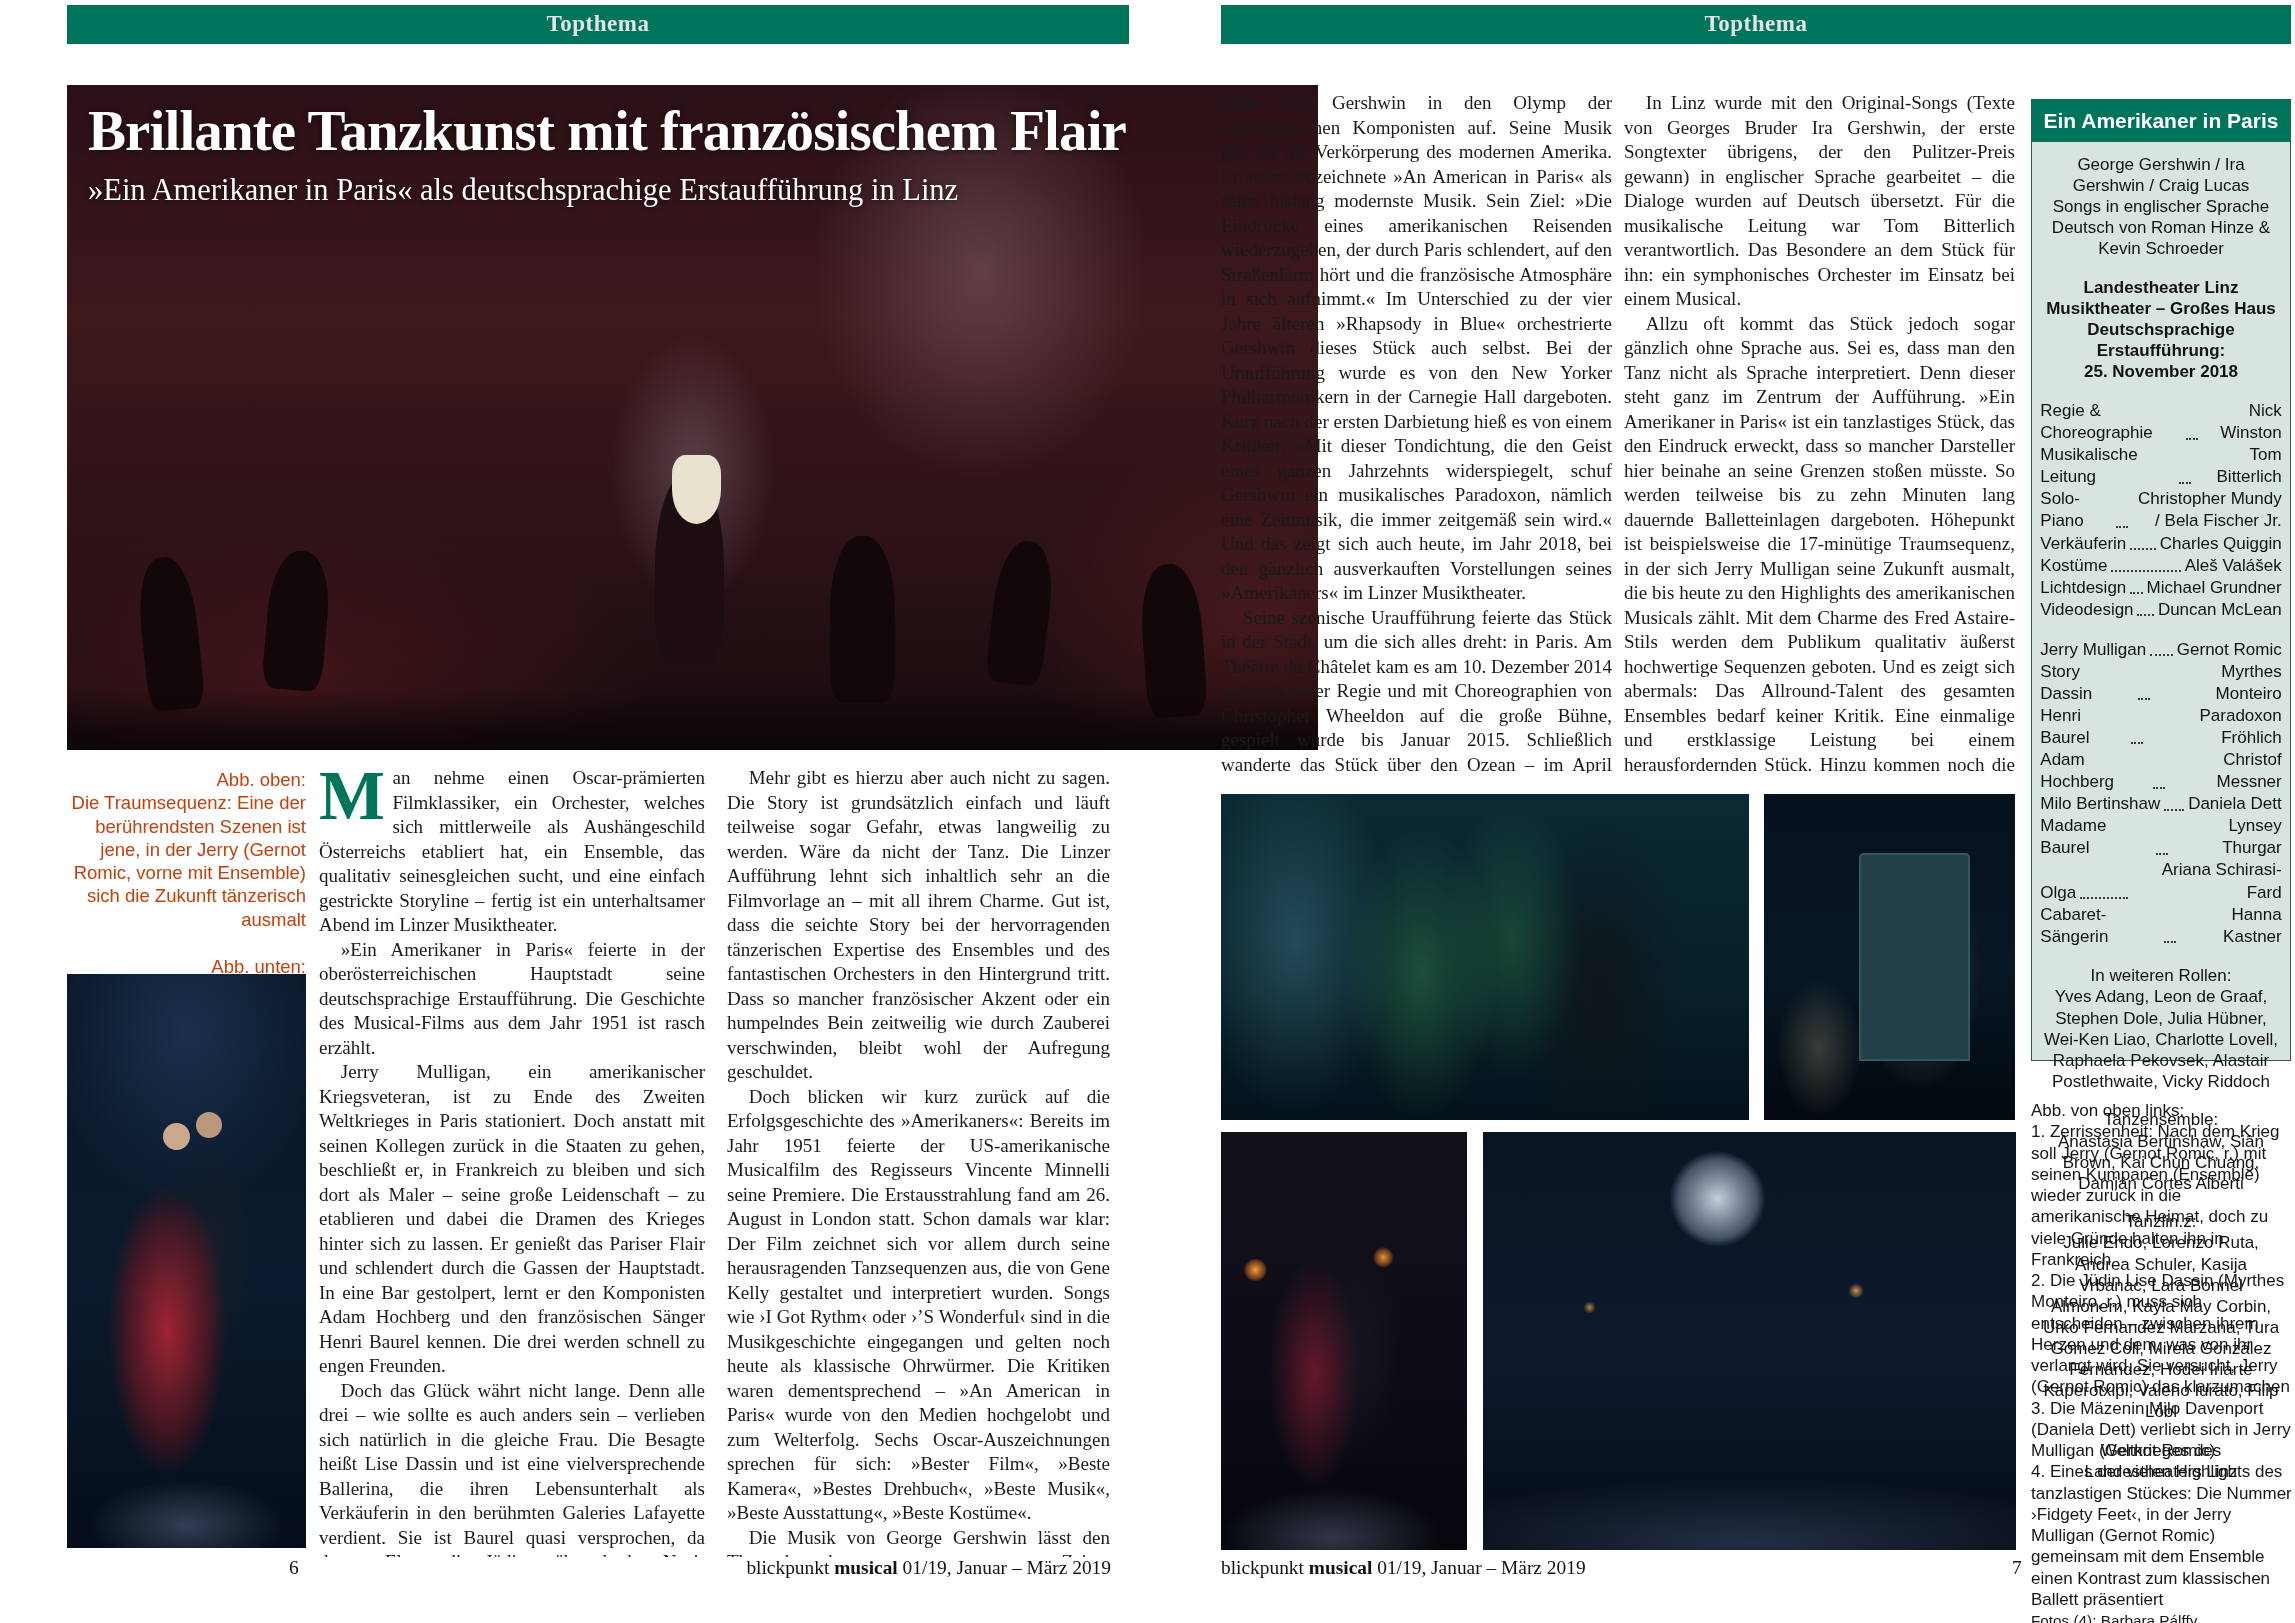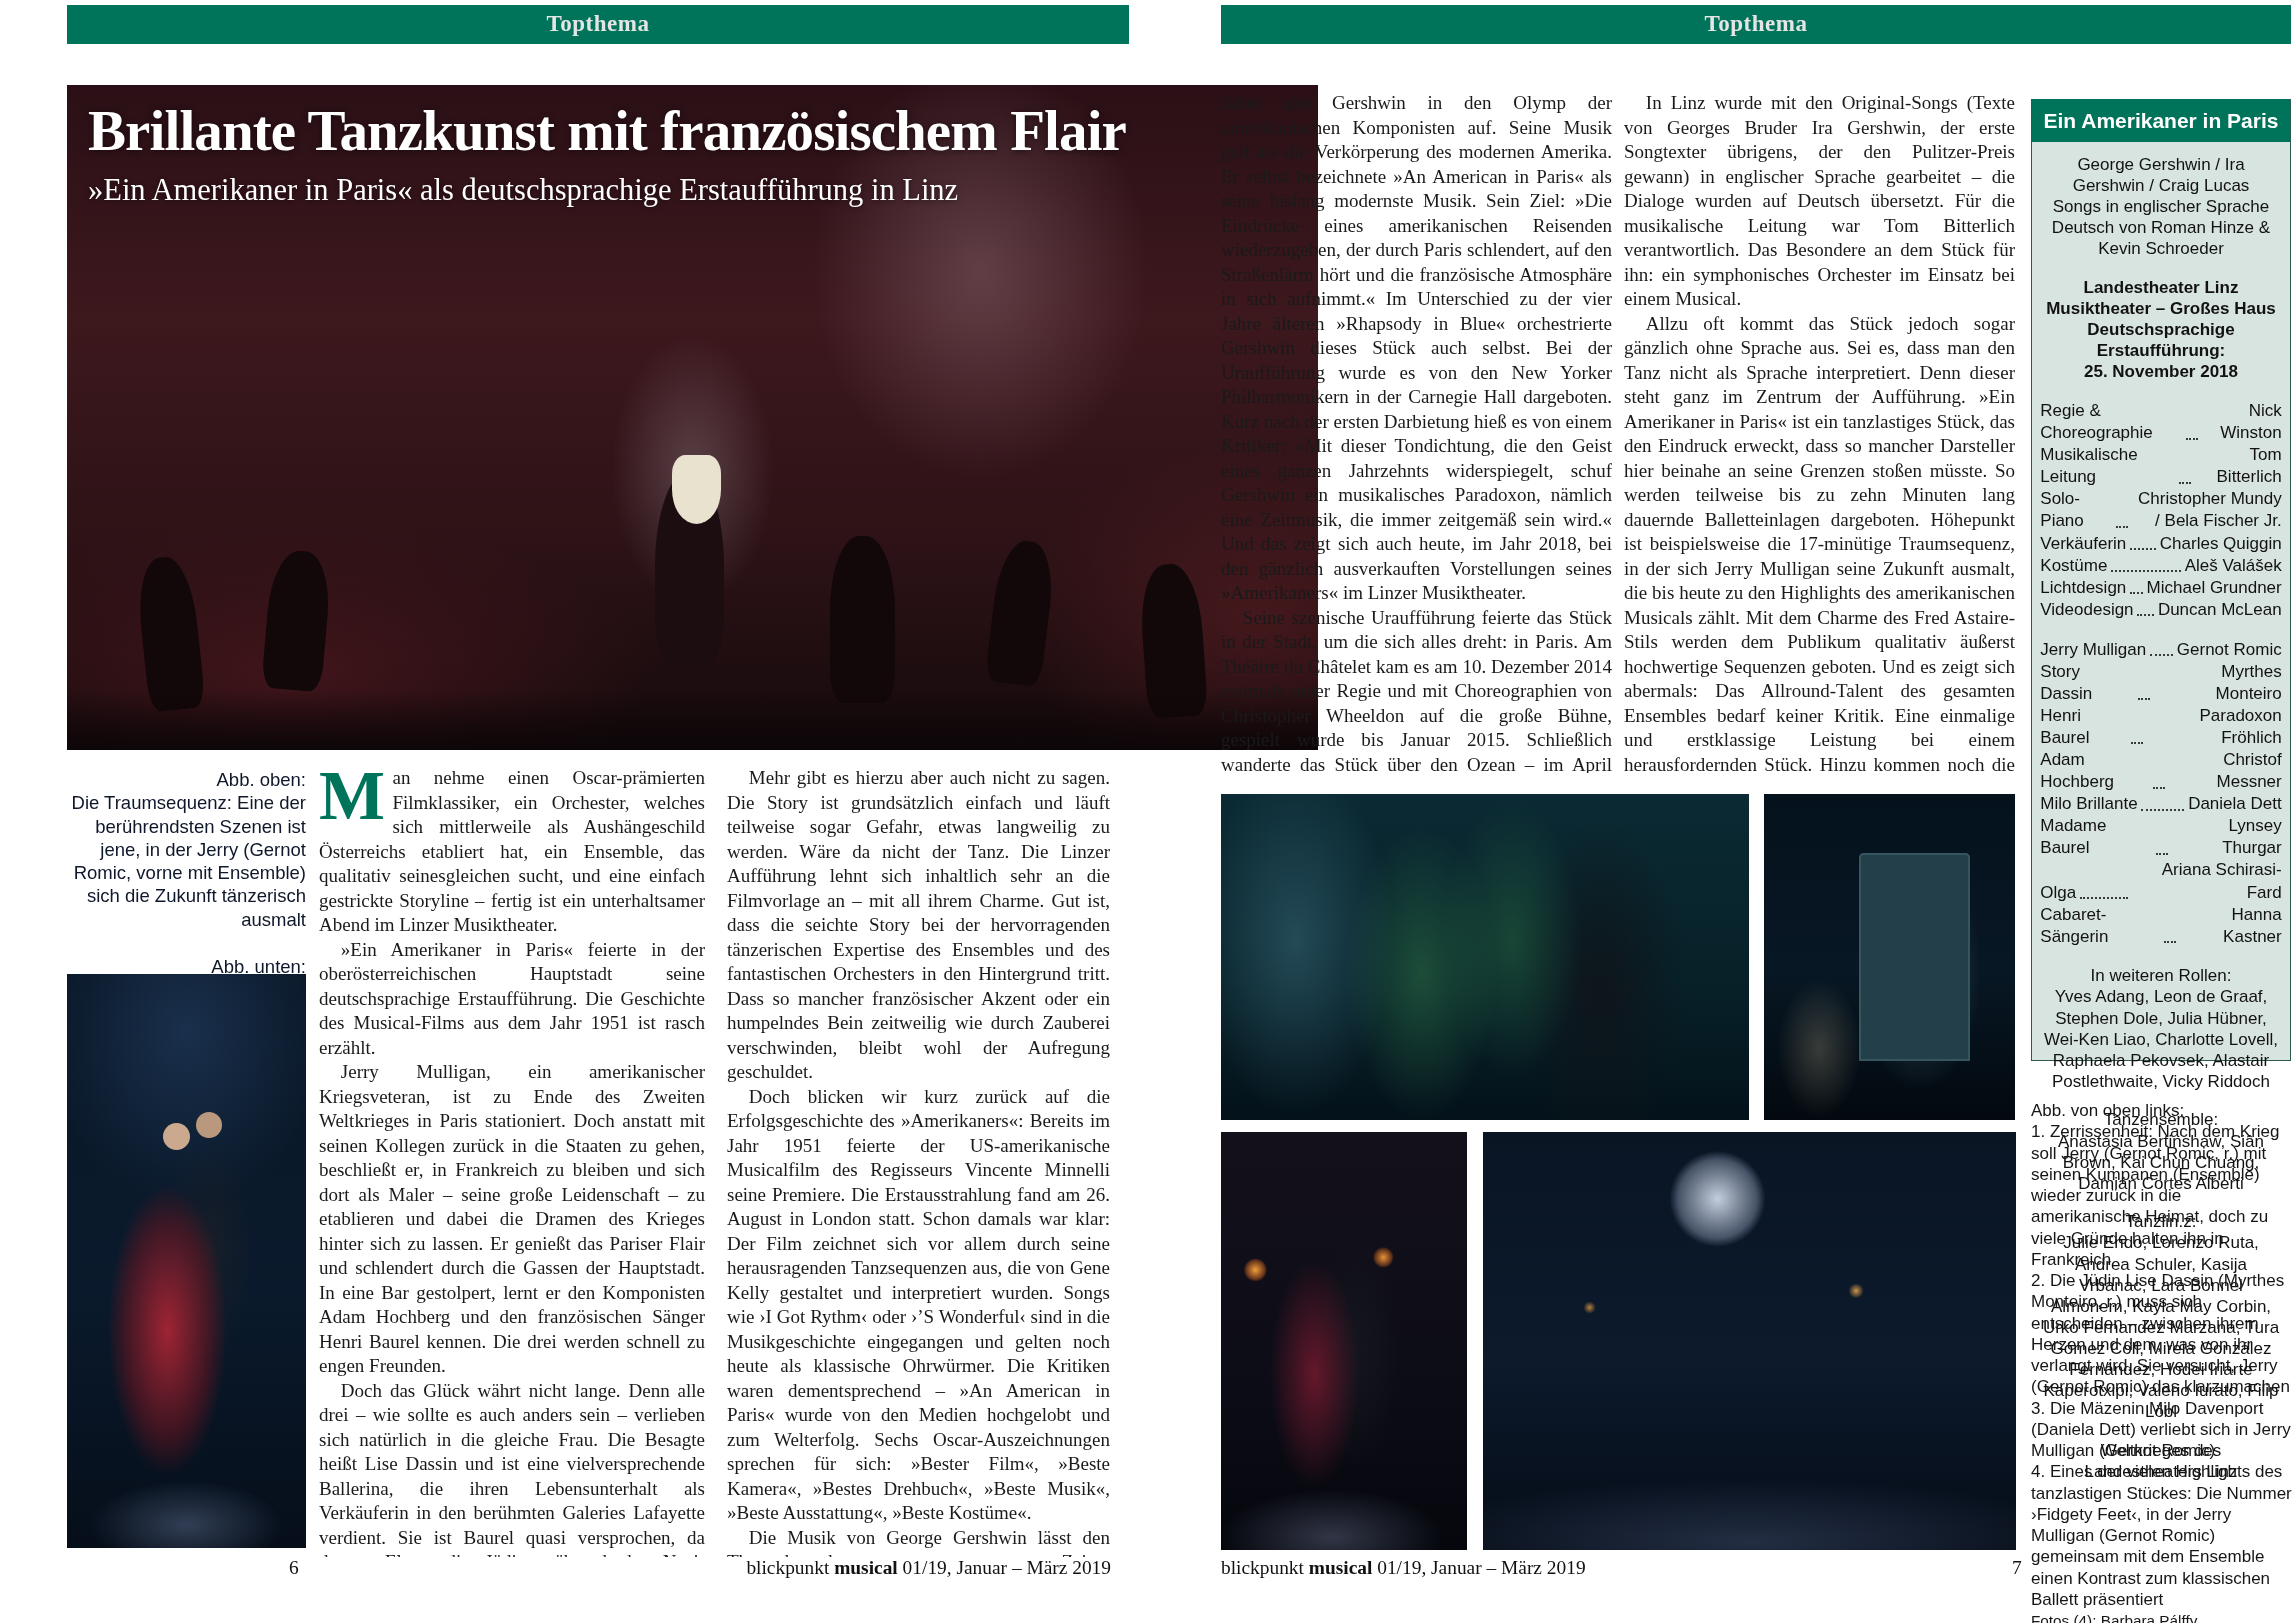--- a/index.html
+++ b/index.html
@@ -31,21 +31,21 @@
   .sil.s2{left:16%;bottom:9%;width:60px;height:139px;transform:rotate(5deg);}
   .sil.s3{left:61%;bottom:7%;width:65px;height:167px;}
   .sil.s4{left:74%;bottom:10%;width:56px;height:143px;transform:rotate(7deg);}
   .sil.s5{left:86%;bottom:5%;width:60px;height:153px;transform:rotate(-4deg);}
   .sil.lead{left:47%;bottom:13%;width:69px;height:194px;background:#1b0d10;border-radius:50% 50% 25% 25%;}
   .sil.dress{left:48.4%;bottom:34%;width:49px;height:69px;background:#e9e2cf;border-radius:30% 30% 55% 55%;}
   .hero-titles{position:absolute;left:21px;top:15.7px;width:92%;}
   .hero-titles h1{color:#fff;font-family:var(--serif);font-weight:700;font-size:57px;letter-spacing:-0.9px;line-height:1.05;text-shadow:0 1.4px 6.5px rgba(0,0,0,.55);}
   .hero-titles h2{color:#fff;font-family:var(--serif);font-weight:400;font-size:30.5px;margin-top:12px;text-shadow:0 1.4px 5.6px rgba(0,0,0,.55);}
 
-  .caption-col{position:absolute;left:67px;top:768px;width:239px;text-align:right;font-family:var(--sans);font-size:18.5px;line-height:1.26;color:#0f172a;}
+  .caption-col{position:absolute;left:67px;top:768px;width:239px;text-align:right;font-family:var(--sans);font-size:18.5px;line-height:1.26;color:#c2410c;}
   .caption-col .gap-top{margin-top:24px;}
   .caption-col .cap-credit{font-size:16px;margin-top:1.9px;}
 
   .col{position:absolute;text-align:justify;font-family:var(--serif);font-size:19px;line-height:24.5px;overflow:hidden;}
   .col-a{left:319px;top:766px;width:386px;height:791px;}
   .col-b{left:727px;top:766px;width:383px;height:791px;}
   .col-c{left:1221px;top:91px;width:391px;height:682px;}
   .col-d{left:1624px;top:91px;width:391px;height:682px;}
   .para.indent{text-indent:1.15em;}
   .dropcap{float:left;color:var(--green);font-weight:700;font-size:70px;line-height:49px;padding:4.6px 7.4px 0 0;}
@@ -249,21 +249,21 @@
             <span class="role">Henri Baurel</span>
             <span class="leader"></span>
             <span class="who">Paradoxon Fröhlich</span>
           </div>
         <div class="role-row">
             <span class="role">Adam Hochberg</span>
             <span class="leader"></span>
             <span class="who">Christof Messner</span>
           </div>
         <div class="role-row">
-            <span class="role">Milo Brillante</span>
+            <span class="role">Milo Bertinshaw</span>
             <span class="leader"></span>
             <span class="who">Daniela Dett</span>
           </div>
         <div class="role-row">
             <span class="role">Madame Baurel</span>
             <span class="leader"></span>
             <span class="who">Lynsey Thurgar</span>
           </div>
         <div class="role-row">
             <span class="role">Olga</span>

